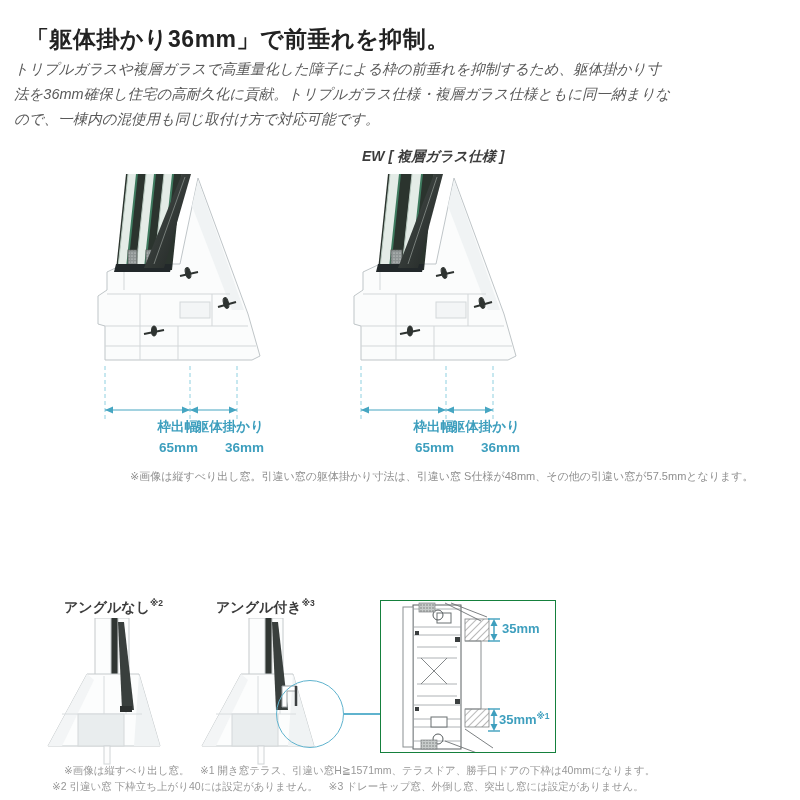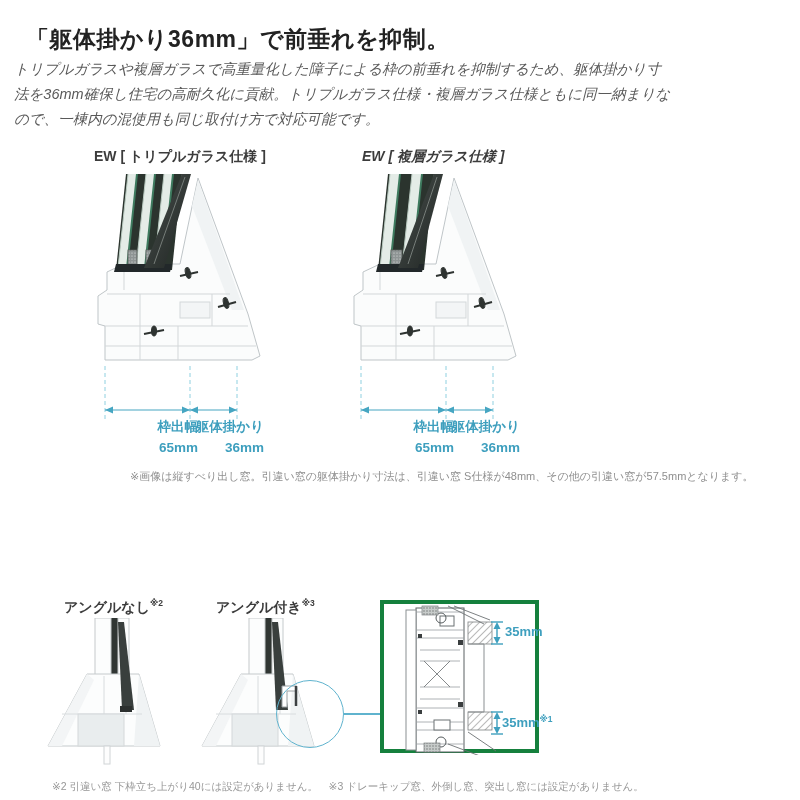--- a/index.html
+++ b/index.html
@@ -6,35 +6,34 @@
   body{font-family:"Liberation Sans","DejaVu Sans",sans-serif;}
   .page{position:relative;width:800px;height:800px;background:#ffffff;overflow:hidden;color:#595959;}
   .abs{position:absolute;}
   .sec-title{font-size:23px;font-weight:700;color:#222222;letter-spacing:.5px;margin:12px;}
   .body-text{font-size:14.5px;line-height:25px;color:#595959;margin:0;font-style:italic;}
   .caption{font-size:14px;font-weight:600;color:#3c3c3c;}
   .dim-label{font-size:13.5px;font-weight:600;color:#3E9FBE;text-align:right;width:100px;}
   .note{font-size:11px;color:#8f8f8f;margin:0;}
   .footnote{font-size:10.5px;line-height:15px;color:#979797;margin:0;}
   sup{font-size:8.5px;vertical-align:super;}
-  .detail-box{width:159px;height:153px;border:4px solid #15803d;background:#ffffff;box-sizing:border-box;}
+  .detail-box{width:176px;height:153px;border:1px solid #15803d;background:#ffffff;box-sizing:border-box;}
   .circle-highlight{width:68px;height:68px;border:1.5px solid #5FB3CE;border-radius:50%;box-sizing:border-box;}
   .connector{height:1.5px;background:#5FB3CE;}
   .dim35{font-size:13px;font-weight:600;color:#3E9FBE;white-space:nowrap;}
 </style>
 </head>
 <body>
 
 <div class="page">
 
   <h1 class="abs sec-title" style="left:14px;top:12px;">「躯体掛かり36mm」で前垂れを抑制。</h1>
   <p class="abs body-text" style="left:14px;top:57px;width:660px;">トリプルガラスや複層ガラスで高重量化した障子による枠の前垂れを抑制するため、躯体掛かり寸法を36mm確保し住宅の高耐久化に貢献。トリプルガラス仕様・複層ガラス仕様ともに同一納まりなので、一棟内の混使用も同じ取付け方で対応可能です。</p>
 
   <div class="abs" style="left:80px;top:148px;width:230px;height:320px;">
-    <div class="abs caption" style="left:14px;top:0;">EW [ トリプルガラス仕様 ]</div>
     <svg class="abs" style="left:0;top:26px;" width="230" height="192" viewBox="0 0 230 192">
       <defs>
         <linearGradient id="beadG1" x1="0" y1="0" x2="1" y2="1">
           <stop offset="0" stop-color="#4a514e"></stop>
             <stop offset="1" stop-color="#1f2422"></stop>
         </linearGradient>
         <pattern id="dots1" width="3" height="3" patternUnits="userSpaceOnUse">
           <rect width="3" height="3" fill="#8e9494"></rect>
             <circle cx="1" cy="1" r="0.6" fill="#e6e8e7"></circle>
         </pattern>
@@ -204,15 +203,16 @@
         <line x1="107" y1="130" x2="119" y2="130"></line>
         <line x1="113" y1="111" x2="113" y2="127"></line>
         <polygon points="113,108 109.5,115 116.5,115" stroke="none"></polygon>
         <polygon points="113,130 109.5,123 116.5,123" stroke="none"></polygon>
       </g>
     </svg>
     <div class="abs dim35" style="left:121px;top:20px;">35mm</div>
     <div class="abs dim35" style="left:118px;top:110px;"><span>35mm</span><sup>※1</sup></div>
   </div>
 
+  <p class="abs footnote" style="left:64px;top:763px;width:700px;">※画像は縦すべり出し窓。　※1 開き窓テラス、引違い窓H≧1571mm、テラスドア、勝手口ドアの下枠は40mmになります。</p>
   <p class="abs footnote" style="left:52px;top:779px;width:700px;">※2 引違い窓 下枠立ち上がり40には設定がありません。　※3 ドレーキップ窓、外倒し窓、突出し窓には設定がありません。</p>
 
 </div>
 
 </body></html>

